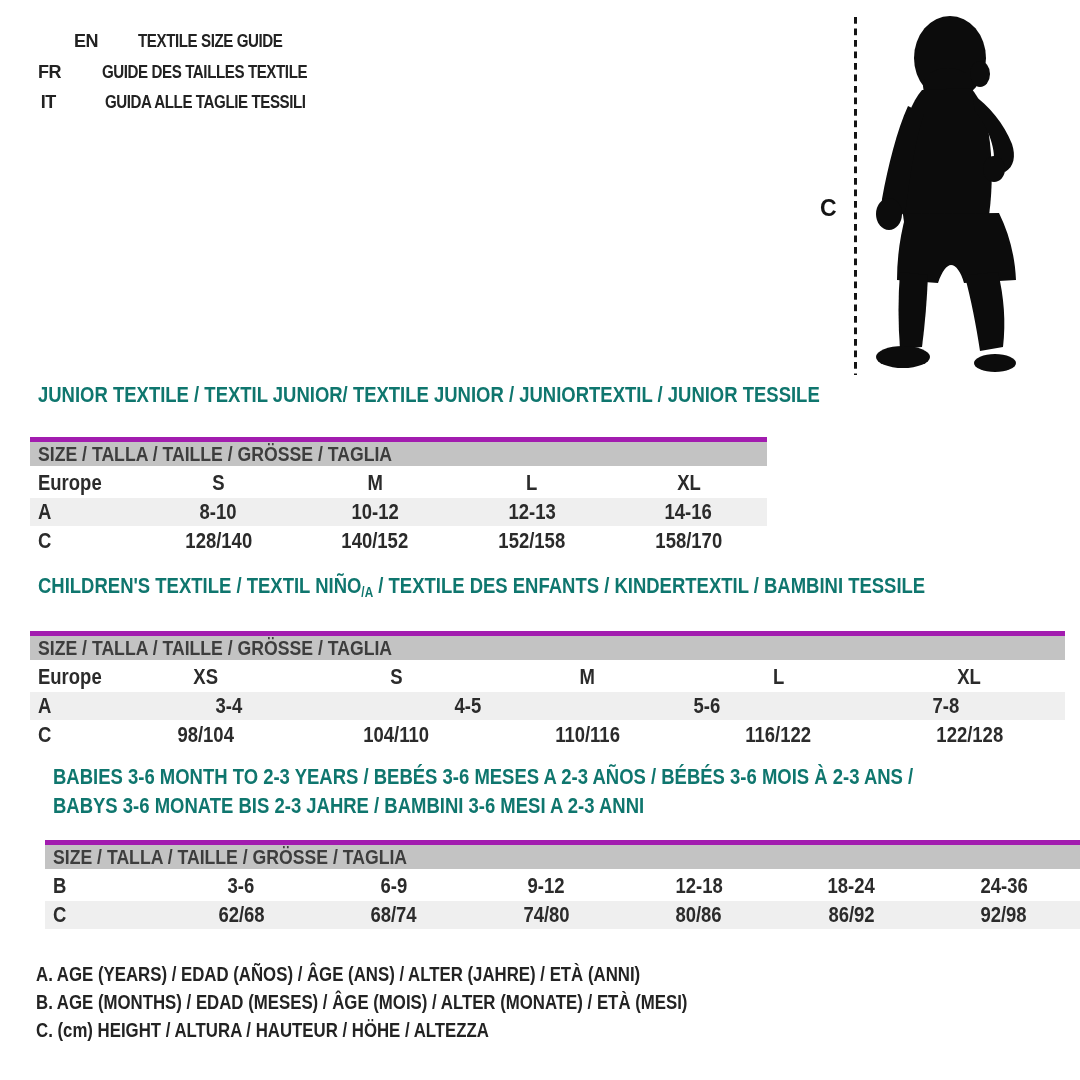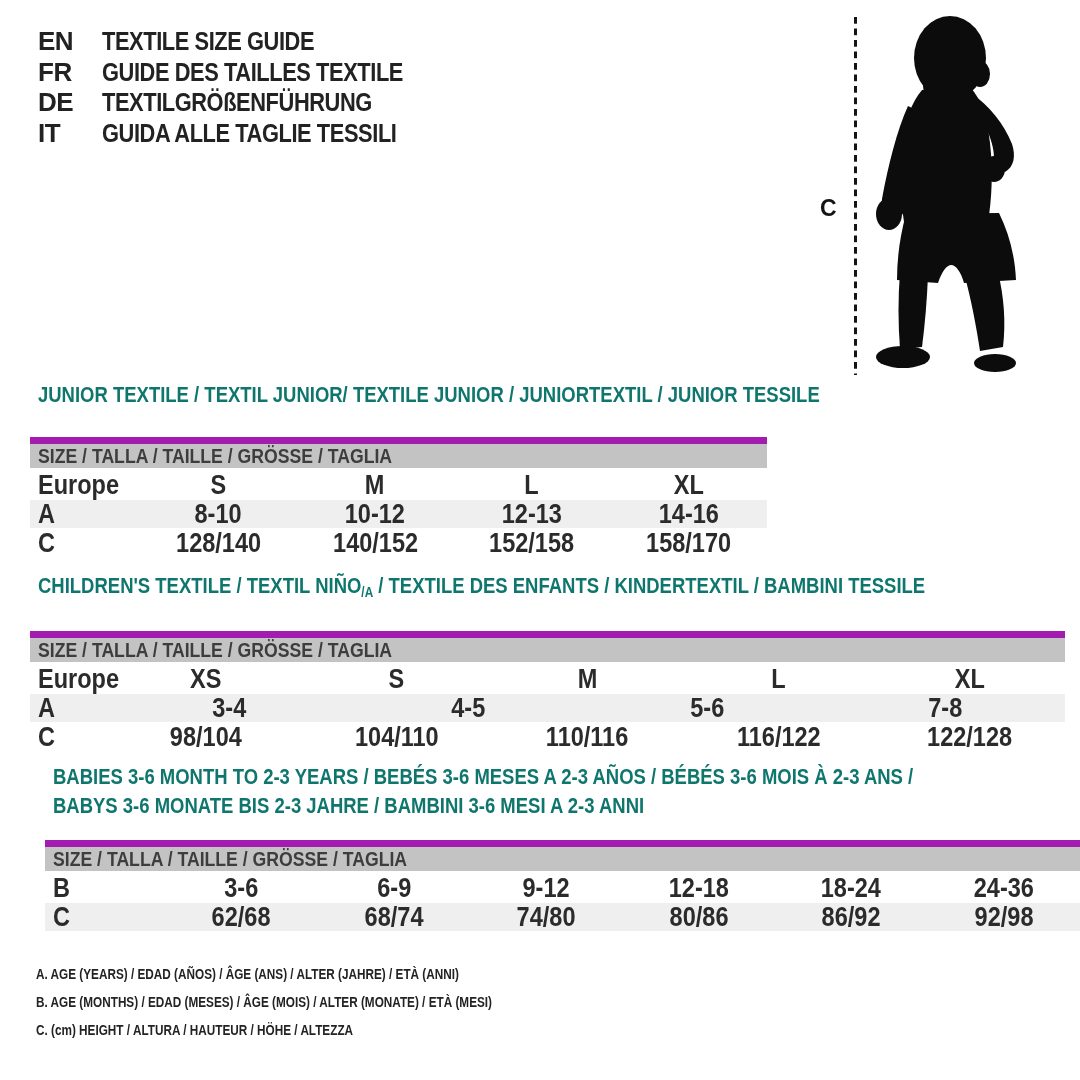--- a/index.html
+++ b/index.html
@@ -6,71 +6,67 @@
   body{
     width:1080px;height:1080px;position:relative;background:#ffffff;
     font-family:"Liberation Sans",sans-serif;color:#1c1c1c;overflow:hidden;
   }
   
   .cond{display:inline-block;transform:scaleX(0.84);transform-origin:0 50%;white-space:nowrap;}
   .condc{display:inline-block;transform:scaleX(0.84);transform-origin:50% 50%;white-space:nowrap;}
 
   
   .lang-block{position:absolute;left:38px;top:26px;}
-  .lang-row{display:flex;font-size:26px;font-weight:700;line-height:30.5px;letter-spacing:-0.5px;color:#222;}
+  .lang-row{display:flex;font-size:18px;font-weight:700;line-height:30.5px;letter-spacing:-0.5px;color:#222;justify-content:center;}
   .lang-code{width:64px;flex:0 0 64px;}
 
   
   .figure-block{position:absolute;left:818px;top:12px;width:230px;height:372px;}
   .measure-line{position:absolute;left:36px;top:5px;width:3px;height:358px;
     background-image:linear-gradient(#141414 62%,transparent 38%);background-size:3px 11.5px;background-repeat:repeat-y;}
   .measure-label{position:absolute;left:2px;top:183px;font-size:23px;font-weight:700;color:#141414;}
   .baby-svg{position:absolute;left:54px;top:4px;}
 
   
   .section{position:absolute;left:30px;}
   .sec1{top:384px;width:737px;}
   .sec2{top:575px;width:1035px;}
   .sec3{top:762px;width:1035px;margin-left:15px;}
   .sec-title{font-size:22px;font-weight:700;line-height:22px;color:#0f766e;margin-left:8px;}
   .sec3 .sec-title{line-height:29px;}
   .subsc{font-size:14px;vertical-align:-4px;}
-  .thead{background:#c3c3c3;border-top:7px solid #a21caf;height:24px;line-height:23px;
+  .thead{background:#c3c3c3;border-top:5px solid #a21caf;height:24px;line-height:23px;
     padding-left:8px;font-size:21px;font-weight:700;color:#3d3d3d;margin-bottom:3px;}
   .sec1 .thead{margin-top:31px;}
   .sec2 .thead{margin-top:28px;}
   .sec3 .thead{margin-top:20px;}
-  .trow{display:flex;height:28px;line-height:28px;font-size:28px;font-weight:700;
+  .trow{display:flex;height:28px;line-height:28px;font-size:22px;font-weight:700;
     color:#2b2b2b;margin-top:1px;}
   .trow.shaded{background:#efefef;}
   .tlabel{padding-left:8px;box-sizing:border-box;text-align:left;}
   .sec1 .tlabel{width:110px;flex:0 0 110px;}
   .sec2 .tlabel{width:80px;flex:0 0 80px;}
   .sec3 .tlabel{width:120px;flex:0 0 120px;}
   .tcell{flex:1;text-align:center;}
 
   
   .legend{position:absolute;left:36px;top:960px;}
-  .legend-line{font-size:14px;font-weight:700;line-height:28px;color:#232323;}
+  .legend-line{font-size:20px;font-weight:700;line-height:28px;color:#232323;}
 </style>
 </head>
 <body>
 
 <div class="lang-block">
   <div class="lang-row">
     <span class="lang-code">EN</span>
     <span class="cond">TEXTILE SIZE GUIDE</span>
   </div>
   <div class="lang-row">
     <span class="lang-code">FR</span>
     <span class="cond">GUIDE DES TAILLES TEXTILE</span>
-  </div>
-  <div class="lang-row">
-    <span class="lang-code">DE</span>
-    <span class="cond">TEXTILGRÖßENFÜHRUNG</span>
   </div>
   <div class="lang-row">
     <span class="lang-code">IT</span>
     <span class="cond">GUIDA ALLE TAGLIE TESSILI</span>
   </div>
 </div>
 
 <div class="figure-block">
   <span class="measure-label">C</span>
   <div class="measure-line"></div>

